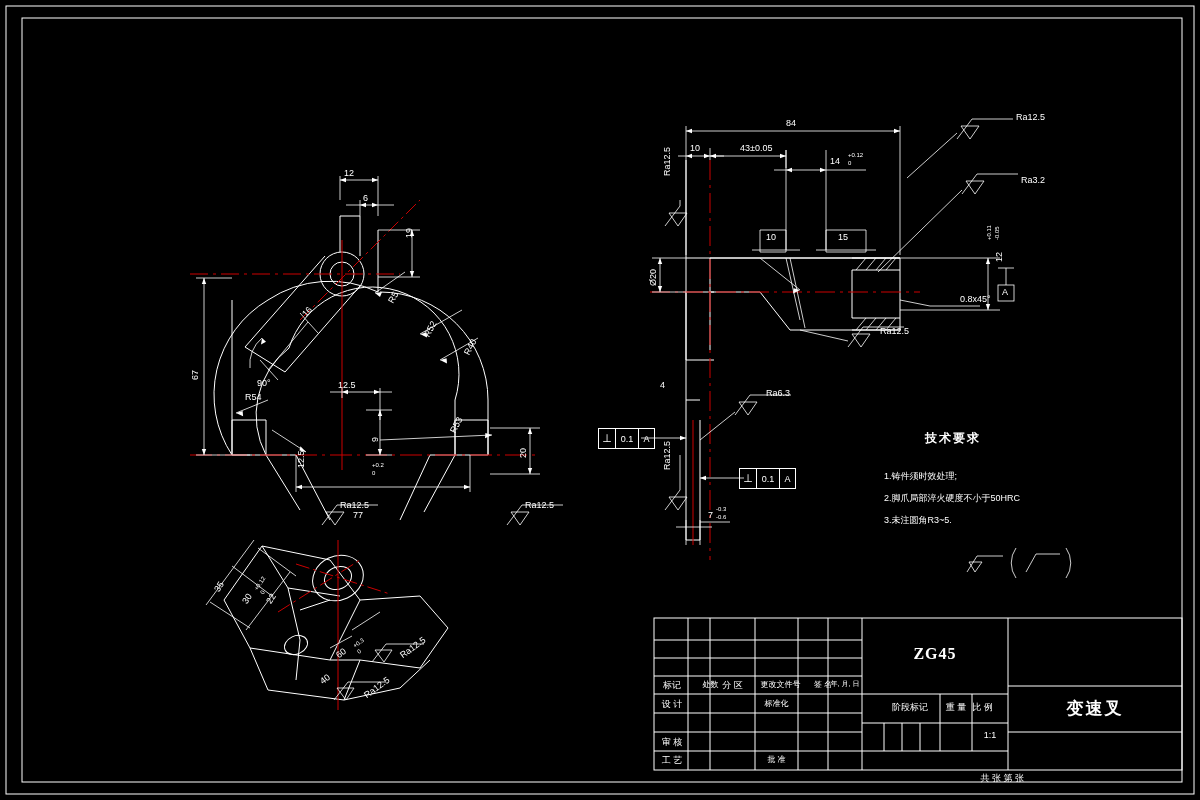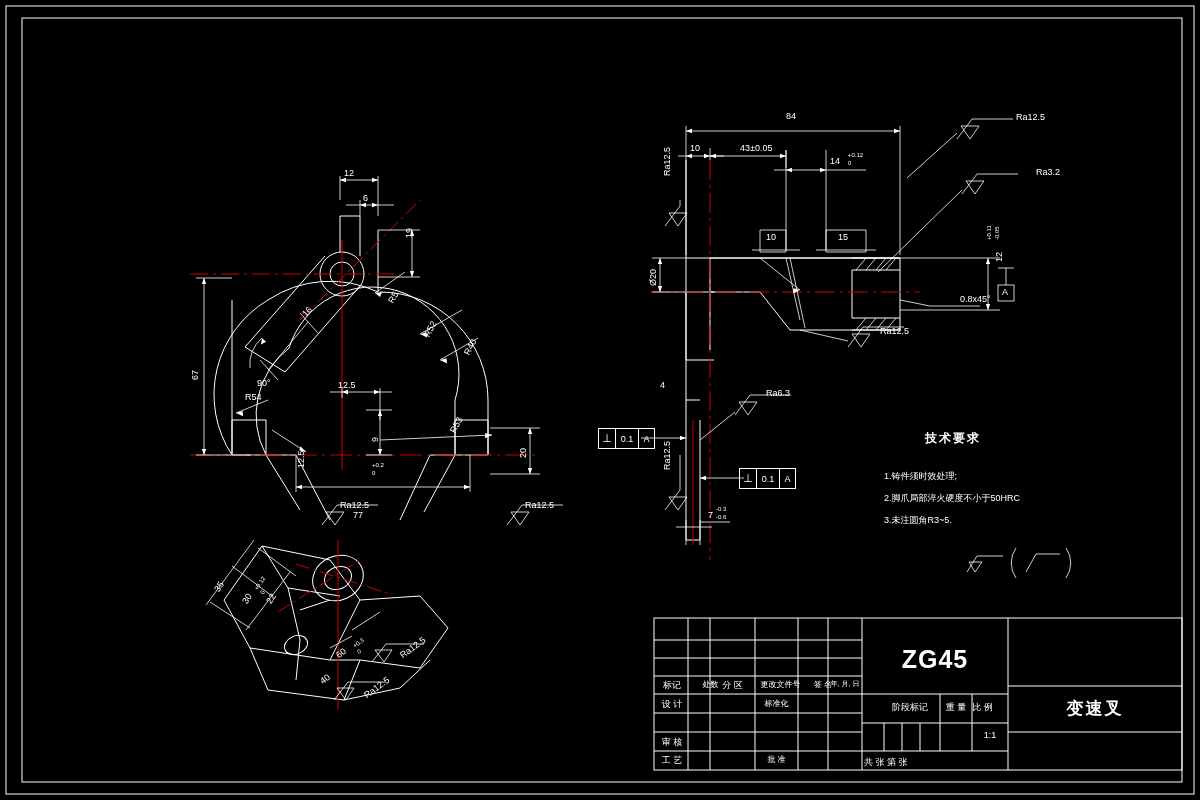--- a/index.html
+++ b/index.html
@@ -7,21 +7,21 @@
        font-family:"Liberation Sans", sans-serif;color:#fff;}
   #stage{position:relative;width:1200px;height:800px;background:#000;}
   svg{position:absolute;left:0;top:0;}
   .wht{stroke:#ffffff;fill:none;stroke-width:1;}
   .red{stroke:#cc0000;fill:none;stroke-width:1;}
   .thin{stroke:#ffffff;fill:none;stroke-width:0.8;}
   .fillw{fill:#ffffff;stroke:none;}
   .dim{font-size:9px;}
   .dimS{font-size:6px;}
   .tb{font-size:9px;}
-  .zg{font-size:25px;font-weight:bold;letter-spacing:1px;}
+  .zg{font-size:16px;font-weight:bold;letter-spacing:1px;font-family:Liberation Serif, serif;}
   .ttl{font-size:17px;font-weight:bold;letter-spacing:2px;}
   .tech-h{font-size:12px;font-weight:bold;letter-spacing:2px;}
   .tech-b{font-size:9px;}
 </style>
 </head>
 <body>
 
 <div id="stage">
 
 <svg width="1200" height="800">
@@ -349,39 +349,39 @@
 <div style="position:absolute;left:422px;top:334px;transform:rotate(-62deg);transform-origin:left top;" class="dim">R52</div>
 <div style="position:absolute;left:462px;top:352px;transform:rotate(-62deg);transform-origin:left top;" class="dim">R40</div>
 <div style="position:absolute;left:448px;top:430px;transform:rotate(-62deg);transform-origin:left top;" class="dim">R53</div>
 <div style="position:absolute;left:518px;top:458px;transform:rotate(-90deg);transform-origin:left top;" class="dim">20</div>
 <div style="position:absolute;left:353px;top:466px;margin-top:44px;" class="dim">77</div>
 <div style="position:absolute;left:372px;top:462px;" class="dimS">+0.2</div>
 <div style="position:absolute;left:372px;top:470px;" class="dimS">0</div>
 <div style="position:absolute;left:340px;top:500px;" class="dim">Ra12.5</div>
 <div style="position:absolute;left:525px;top:500px;" class="dim">Ra12.5</div>
 
-<div style="position:absolute;left:786px;top:111px;" class="dim">84</div>
+<div style="position:absolute;left:786px;top:118px;" class="dim">84</div>
 <div style="position:absolute;left:690px;top:143px;" class="dim">10</div>
 <div style="position:absolute;left:740px;top:143px;" class="dim">43±0.05</div>
 <div style="position:absolute;left:830px;top:156px;" class="dim">14</div>
 <div style="position:absolute;left:848px;top:152px;" class="dimS">+0.12</div>
 <div style="position:absolute;left:848px;top:160px;" class="dimS">0</div>
 <div style="position:absolute;left:766px;top:232px;" class="dim">10</div>
 <div style="position:absolute;left:838px;top:232px;text-align:center;" class="dim">15</div>
 <div style="position:absolute;left:648px;top:286px;transform:rotate(-90deg);transform-origin:left top;" class="dim">Ø20</div>
 <div style="position:absolute;left:994px;top:262px;transform:rotate(-90deg);transform-origin:left top;" class="dim">12</div>
 <div style="position:absolute;left:986px;top:240px;transform:rotate(-90deg);transform-origin:left top;" class="dimS">+0.11</div>
 <div style="position:absolute;left:994px;top:240px;transform:rotate(-90deg);transform-origin:left top;" class="dimS">-0.05</div>
 <div style="position:absolute;left:930px;top:294px;padding-left:30px;" class="dim">0.8x45°</div>
 <div style="position:absolute;left:660px;top:380px;" class="dim">4</div>
 <div style="position:absolute;left:708px;top:510px;" class="dim">7</div>
 <div style="position:absolute;left:716px;top:506px;" class="dimS">-0.3</div>
 <div style="position:absolute;left:716px;top:514px;" class="dimS">-0.6</div>
 <div style="position:absolute;left:1016px;top:112px;" class="dim">Ra12.5</div>
-<div style="position:absolute;left:1021px;top:167px;margin-left:15px;" class="dim">Ra3.2</div>
+<div style="position:absolute;left:1021px;top:175px;" class="dim">Ra3.2</div>
 <div style="position:absolute;left:880px;top:326px;" class="dim">Ra12.5</div>
 <div style="position:absolute;left:662px;top:176px;transform:rotate(-90deg);transform-origin:left top;" class="dim">Ra12.5</div>
 <div style="position:absolute;left:766px;top:388px;" class="dim">Ra6.3</div>
 <div style="position:absolute;left:662px;top:470px;transform:rotate(-90deg);transform-origin:left top;" class="dim">Ra12.5</div>
 <div style="position:absolute;left:1002px;top:287px;" class="dim">A</div>
 
 <div style="position:absolute;left:598px;top:428px;display:flex;border:1px solid #fff;height:19px;">
   <div style="width:16px;border-right:1px solid #fff;display:flex;align-items:center;justify-content:center;font-size:11px;">⊥</div>
   <div style="width:22px;border-right:1px solid #fff;display:flex;align-items:center;justify-content:center;font-size:9px;">0.1</div>
   <div style="width:15px;display:flex;align-items:center;justify-content:center;font-size:9px;">A</div>
@@ -422,17 +422,17 @@
 <div style="position:absolute;left:656px;top:736px;width:32px;text-align:center;" class="tb">审 核</div>
 <div style="position:absolute;left:656px;top:754px;width:32px;text-align:center;" class="tb">工 艺</div>
 <div style="position:absolute;left:755px;top:754px;width:43px;text-align:center;font-size:8px;" class="tb">批 准</div>
 
 <div style="position:absolute;left:862px;top:645px;width:146px;text-align:center;" class="zg">ZG45</div>
 
 <div style="position:absolute;left:864px;top:701px;width:92px;text-align:center;" class="tb">阶段标记</div>
 <div style="position:absolute;left:940px;top:701px;width:32px;text-align:center;" class="tb">重 量</div>
 <div style="position:absolute;left:972px;top:701px;width:21px;text-align:center;" class="tb">比 例</div>
 <div style="position:absolute;left:972px;top:730px;width:36px;text-align:center;" class="tb">1:1</div>
-<div style="position:absolute;left:864px;top:756px;width:160px;text-align:left;" class="tb">共  张  第  张</div>
+<div style="position:absolute;left:864px;top:772px;width:160px;text-align:right;" class="tb">共  张  第  张</div>
 
 <div style="position:absolute;left:1008px;top:697px;width:174px;text-align:center;" class="ttl">变速叉</div>
 
 </div>
 
 </body></html>

